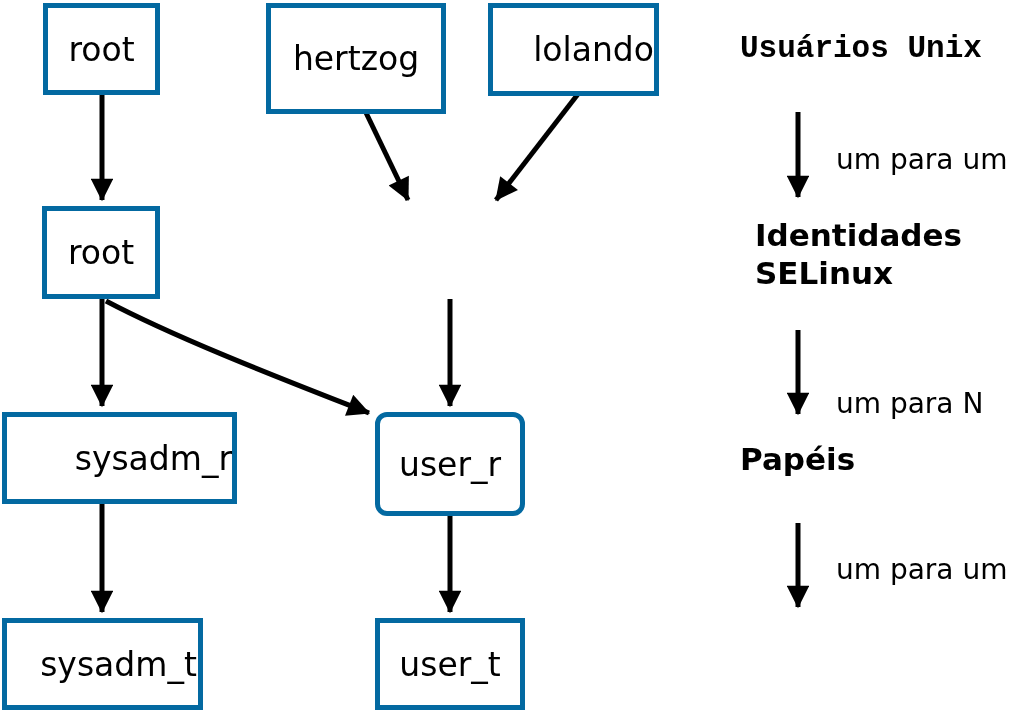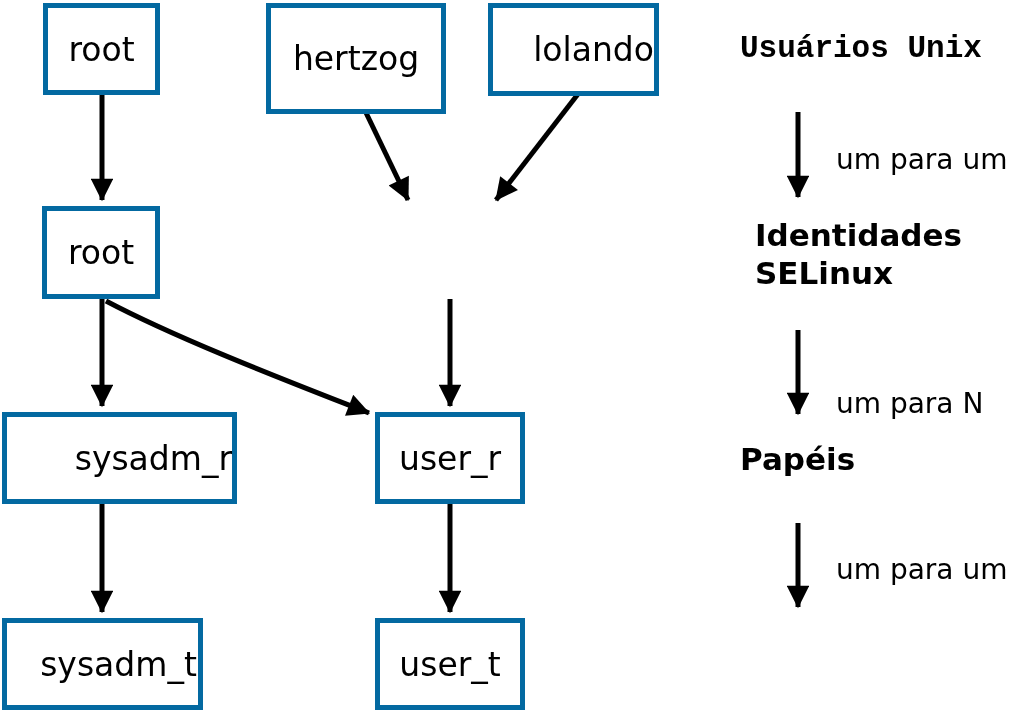--- a/index.html
+++ b/index.html
@@ -85,21 +85,21 @@
     <span>lolando</span>
   </div>
 
   <div class="node" style="left:42px;  top:206px; width:118px; height:93px;">
     <span>root</span>
   </div>
 
   <div class="node" style="left:2px;   top:412px; width:235px; height:92px;justify-content:flex-end;">
     <span>sysadm_r</span>
   </div>
-  <div class="node" style="left:375px; top:412px; width:150px; height:92px;">
+  <div class="node" style="left:375px; top:412px; width:150px; height:104px;border-radius:12px;">
     <span>user_r</span>
   </div>
 
   <div class="node" style="left:2px;   top:618px; width:201px; height:92px;padding-left:32px;">
     <span>sysadm_t</span>
   </div>
   <div class="node" style="left:375px; top:618px; width:150px; height:92px;">
     <span>user_t</span>
   </div>
 

